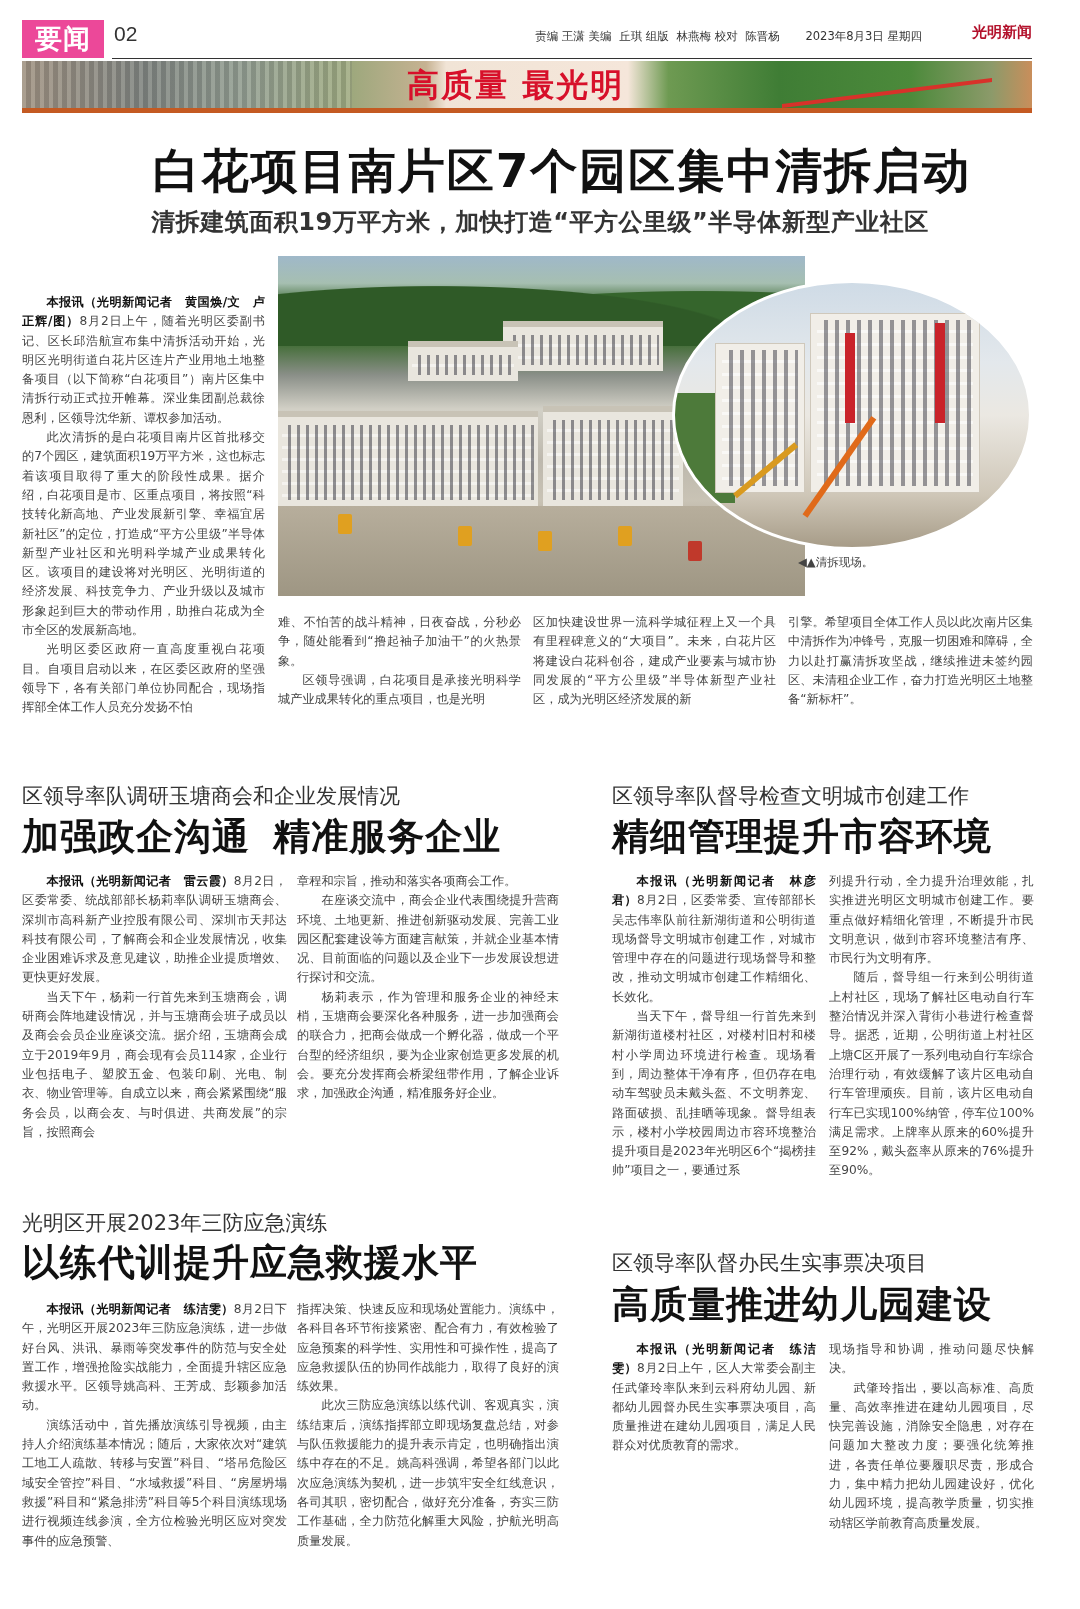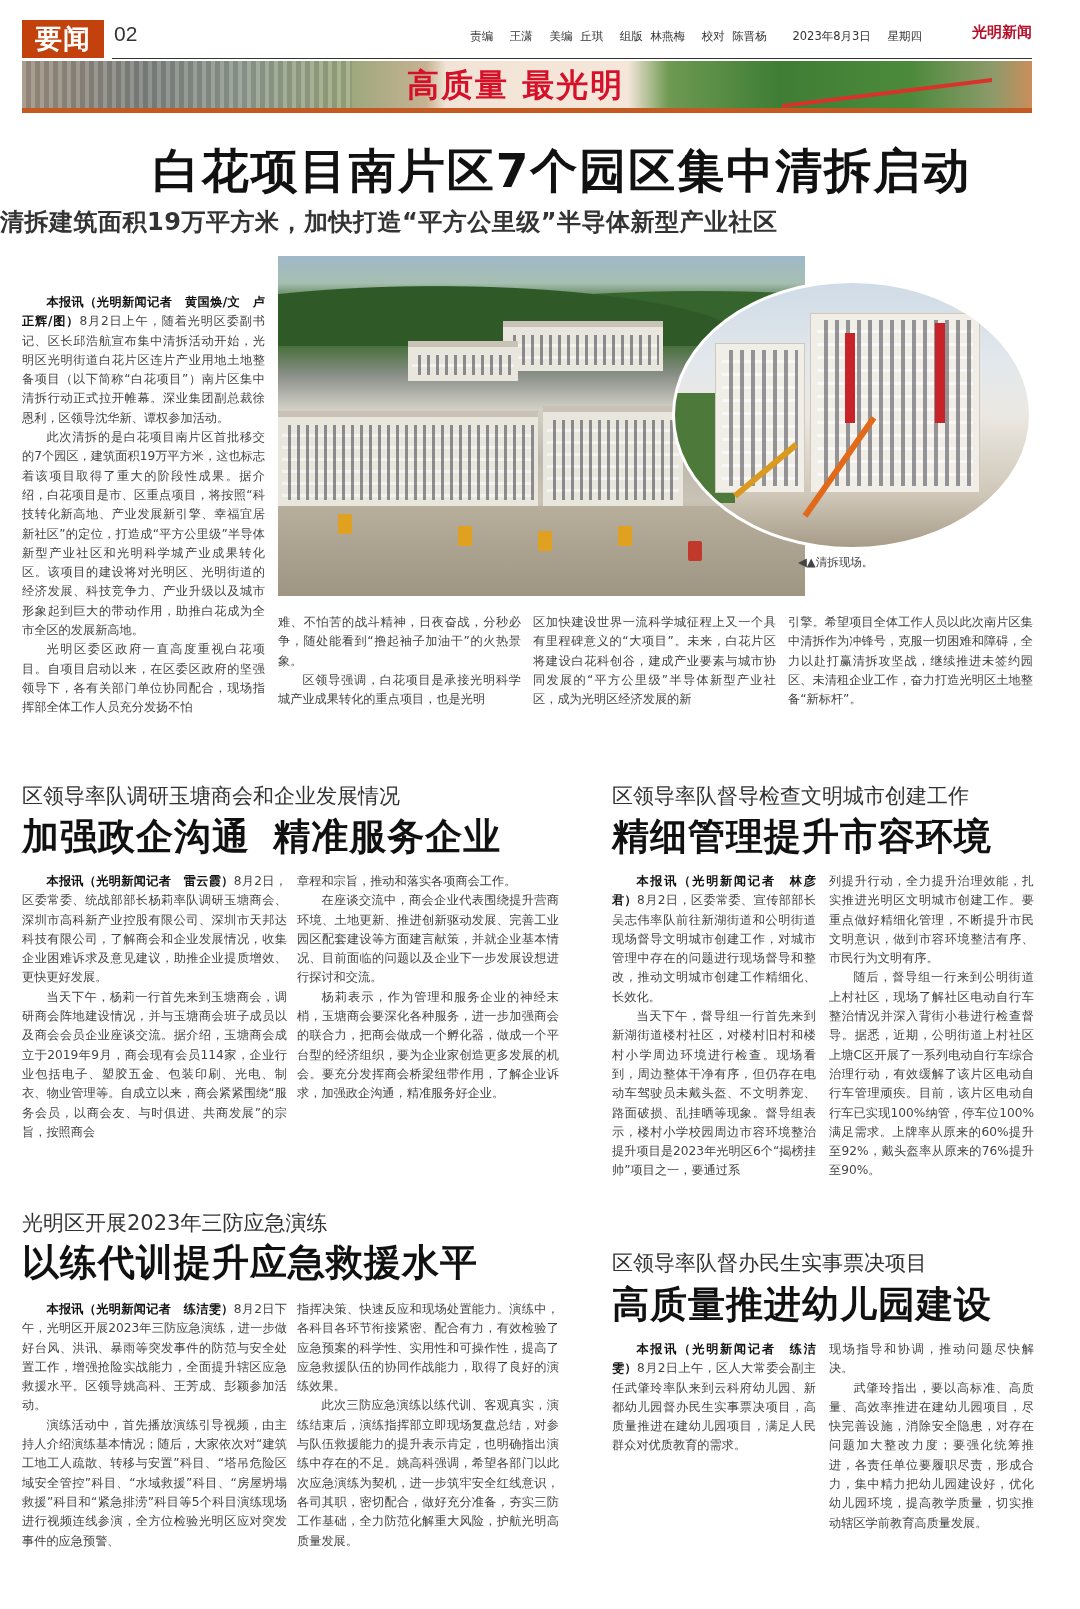--- a/index.html
+++ b/index.html
@@ -1,40 +1,40 @@
 <!DOCTYPE html>
 <html><head>
 <meta charset="utf-8">
 <style>
   * { box-sizing: border-box; margin: 0; padding: 0; }
   html, body { width: 1080px; height: 1609px; background: #fff; overflow: hidden; }
   body { position: relative; font-family: "DejaVu Sans", "Liberation Sans", sans-serif; color: #222; }
 
   
   .masthead { position: absolute; left: 22px; top: 20px; width: 1010px; height: 40px; }
-  .section-tag { position: absolute; left: 0; top: 0; width: 82px; height: 38px; background: #c2410c; color: #fff;
+  .section-tag { position: absolute; left: 0; top: 0; width: 82px; height: 38px; background: #ec4899; color: #fff;
     font-size: 27px; font-weight: bold; text-align: center; line-height: 38px; letter-spacing: 1px; }
   .page-num { position: absolute; left: 92px; top: 2px; font-family: "Liberation Sans", sans-serif; font-size: 21px; color: #333; }
   .credits { position: absolute; right: 110px; top: 9px; font-size: 11.5px; color: #333; white-space: nowrap; }
-  .credits span { margin-left: 13px; }
+  .credits span { }
   .brand { position: absolute; right: 0; top: 3px; font-size: 15px; font-weight: bold; color: #b3112b; font-family: "DejaVu Serif", serif; }
   .rule-top { position: absolute; left: 90px; right: 0; top: 38px; height: 1px; background: #333; }
 
   
   .banner { position: absolute; left: 22px; top: 61px; width: 1010px; height: 52px; overflow: hidden;
     background: linear-gradient(90deg, #9c8e7c 0%, #7a7f7a 12%, #8e9a8c 22%, #9aa77b 32%, #c6b292 40%, #f1e4d6 42%, #f5e6da 60%, #6e9a52 64%, #3f7d35 75%, #4c8a3b 88%, #8c9a6a 96%, #c98e5b 100%); }
   .banner .city { position: absolute; left: 0; top: 0; width: 330px; height: 52px;
     background: repeating-linear-gradient(90deg, rgba(255,255,255,0.25) 0 4px, rgba(80,80,90,0.25) 4px 9px); opacity: 0.6; }
   .banner .bar { position: absolute; left: 0; right: 0; bottom: 0; height: 5px; background: #c45a22; }
   .banner .slogan { position: absolute; left: 385px; top: 3px; font-size: 32px; font-weight: bold; color: #d7102a; letter-spacing: 2px; white-space: nowrap; }
   .banner .bridge { position: absolute; left: 760px; top: 12px; width: 210px; height: 22px; border-bottom: 4px solid #d8322a; transform: skewY(-7deg); }
 
   
   .lead-title { position: absolute; left: 0; width: 1080px; top: 140px; text-align: center; font-size: 47px; font-weight: bold; color: #111; letter-spacing: 2px; padding-left: 44px; }
-  .lead-sub { position: absolute; left: 0; width: 1080px; top: 206px; text-align: left; font-size: 24px; color: #333; letter-spacing: 0.5px; }
+  .lead-sub { position: absolute; left: 0; width: 1080px; top: 206px; text-align: center; font-size: 24px; color: #333; letter-spacing: 0.5px; }
 
   .col-text { position: absolute; font-size: 12.2px; line-height: 19.3px; color: #444; text-align: justify; }
   .col-text p { text-indent: 2em; }
   .col-text p.cont { text-indent: 0; }
   .col-text .lead-in { color: #111; font-weight: bold; }
 
   
   .photo-main { position: absolute; left: 278px; top: 256px; width: 527px; height: 340px; overflow: hidden;
     background: linear-gradient(180deg, #9fb8c9 0%, #a6bfb1 8%, #3f6a36 14%, #3c6a2f 25%, #8a8f88 35%, #d2d0c6 45%, #bdb8ad 60%, #c9c3b5 72%, #a8a090 85%, #97927f 100%); }
   .photo-main .hills { position: absolute; left: 0; top: 20px; width: 100%; height: 70px; background: radial-gradient(ellipse at 30% 100%, #2f5a27 0 60%, transparent 61%), radial-gradient(ellipse at 80% 100%, #35652c 0 55%, transparent 56%); }

